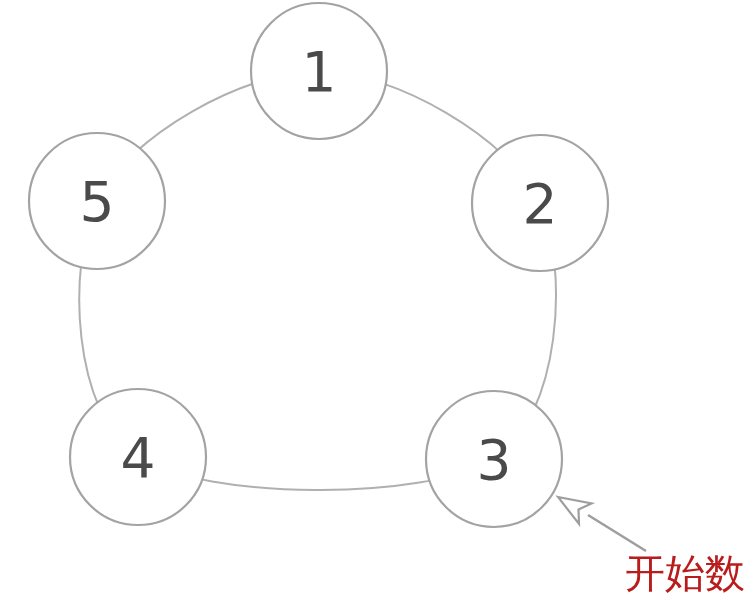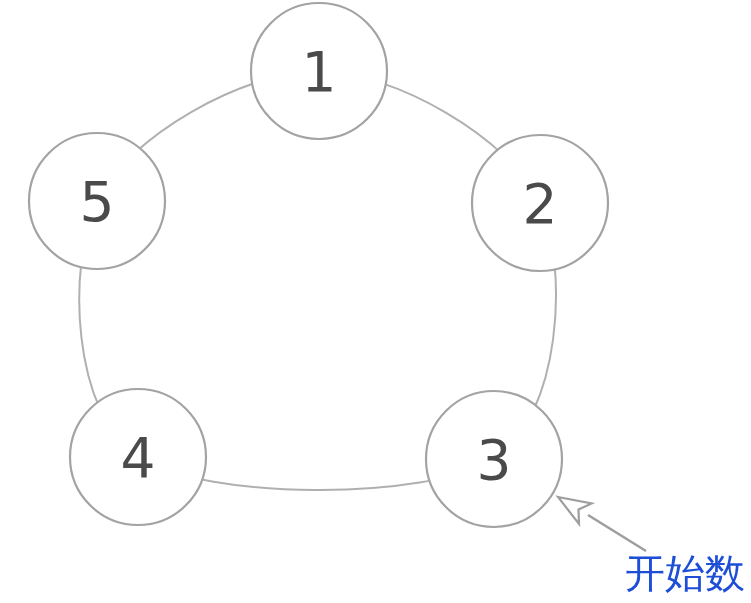--- a/index.html
+++ b/index.html
@@ -47,14 +47,14 @@
       <text x="319" y="71" dy="0.36em" text-anchor="middle" font-size="55" fill="#4a4a4a" class="node-number">1</text>
       <circle cx="540" cy="203" r="68" fill="#ffffff" stroke="#a3a3a3" stroke-width="2.2"></circle>
       <text x="540" y="203" dy="0.36em" text-anchor="middle" font-size="55" fill="#4a4a4a" class="node-number">2</text>
       <circle cx="494" cy="459" r="68" fill="#ffffff" stroke="#a3a3a3" stroke-width="2.2"></circle>
       <text x="494" y="459" dy="0.36em" text-anchor="middle" font-size="55" fill="#4a4a4a" class="node-number">3</text>
       <circle cx="138" cy="457" r="68" fill="#ffffff" stroke="#a3a3a3" stroke-width="2.2"></circle>
       <text x="138" y="457" dy="0.36em" text-anchor="middle" font-size="55" fill="#4a4a4a" class="node-number">4</text>
       <circle cx="97" cy="201" r="68" fill="#ffffff" stroke="#a3a3a3" stroke-width="2.2"></circle>
       <text x="97" y="201" dy="0.36em" text-anchor="middle" font-size="55" fill="#4a4a4a" class="node-number">5</text>
     </svg>
-  <div class="annotation" style="color: #1d4ed8;">开始数</div>
+  <div class="annotation" style="color: #b91c1c;">开始数</div>
 </div>
 
 </body></html>

